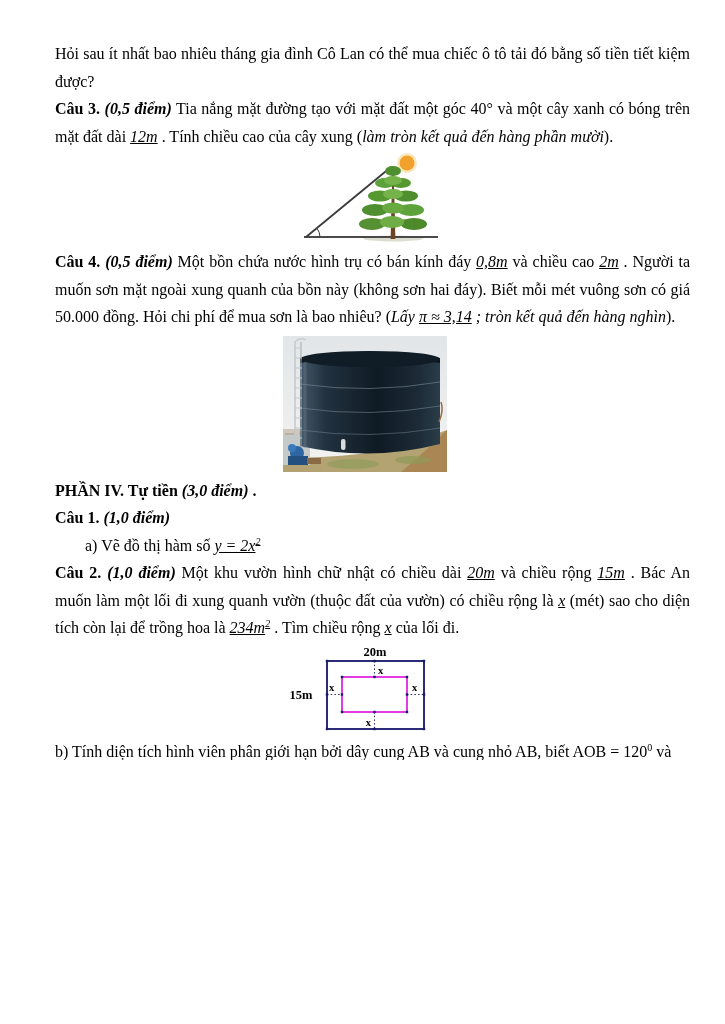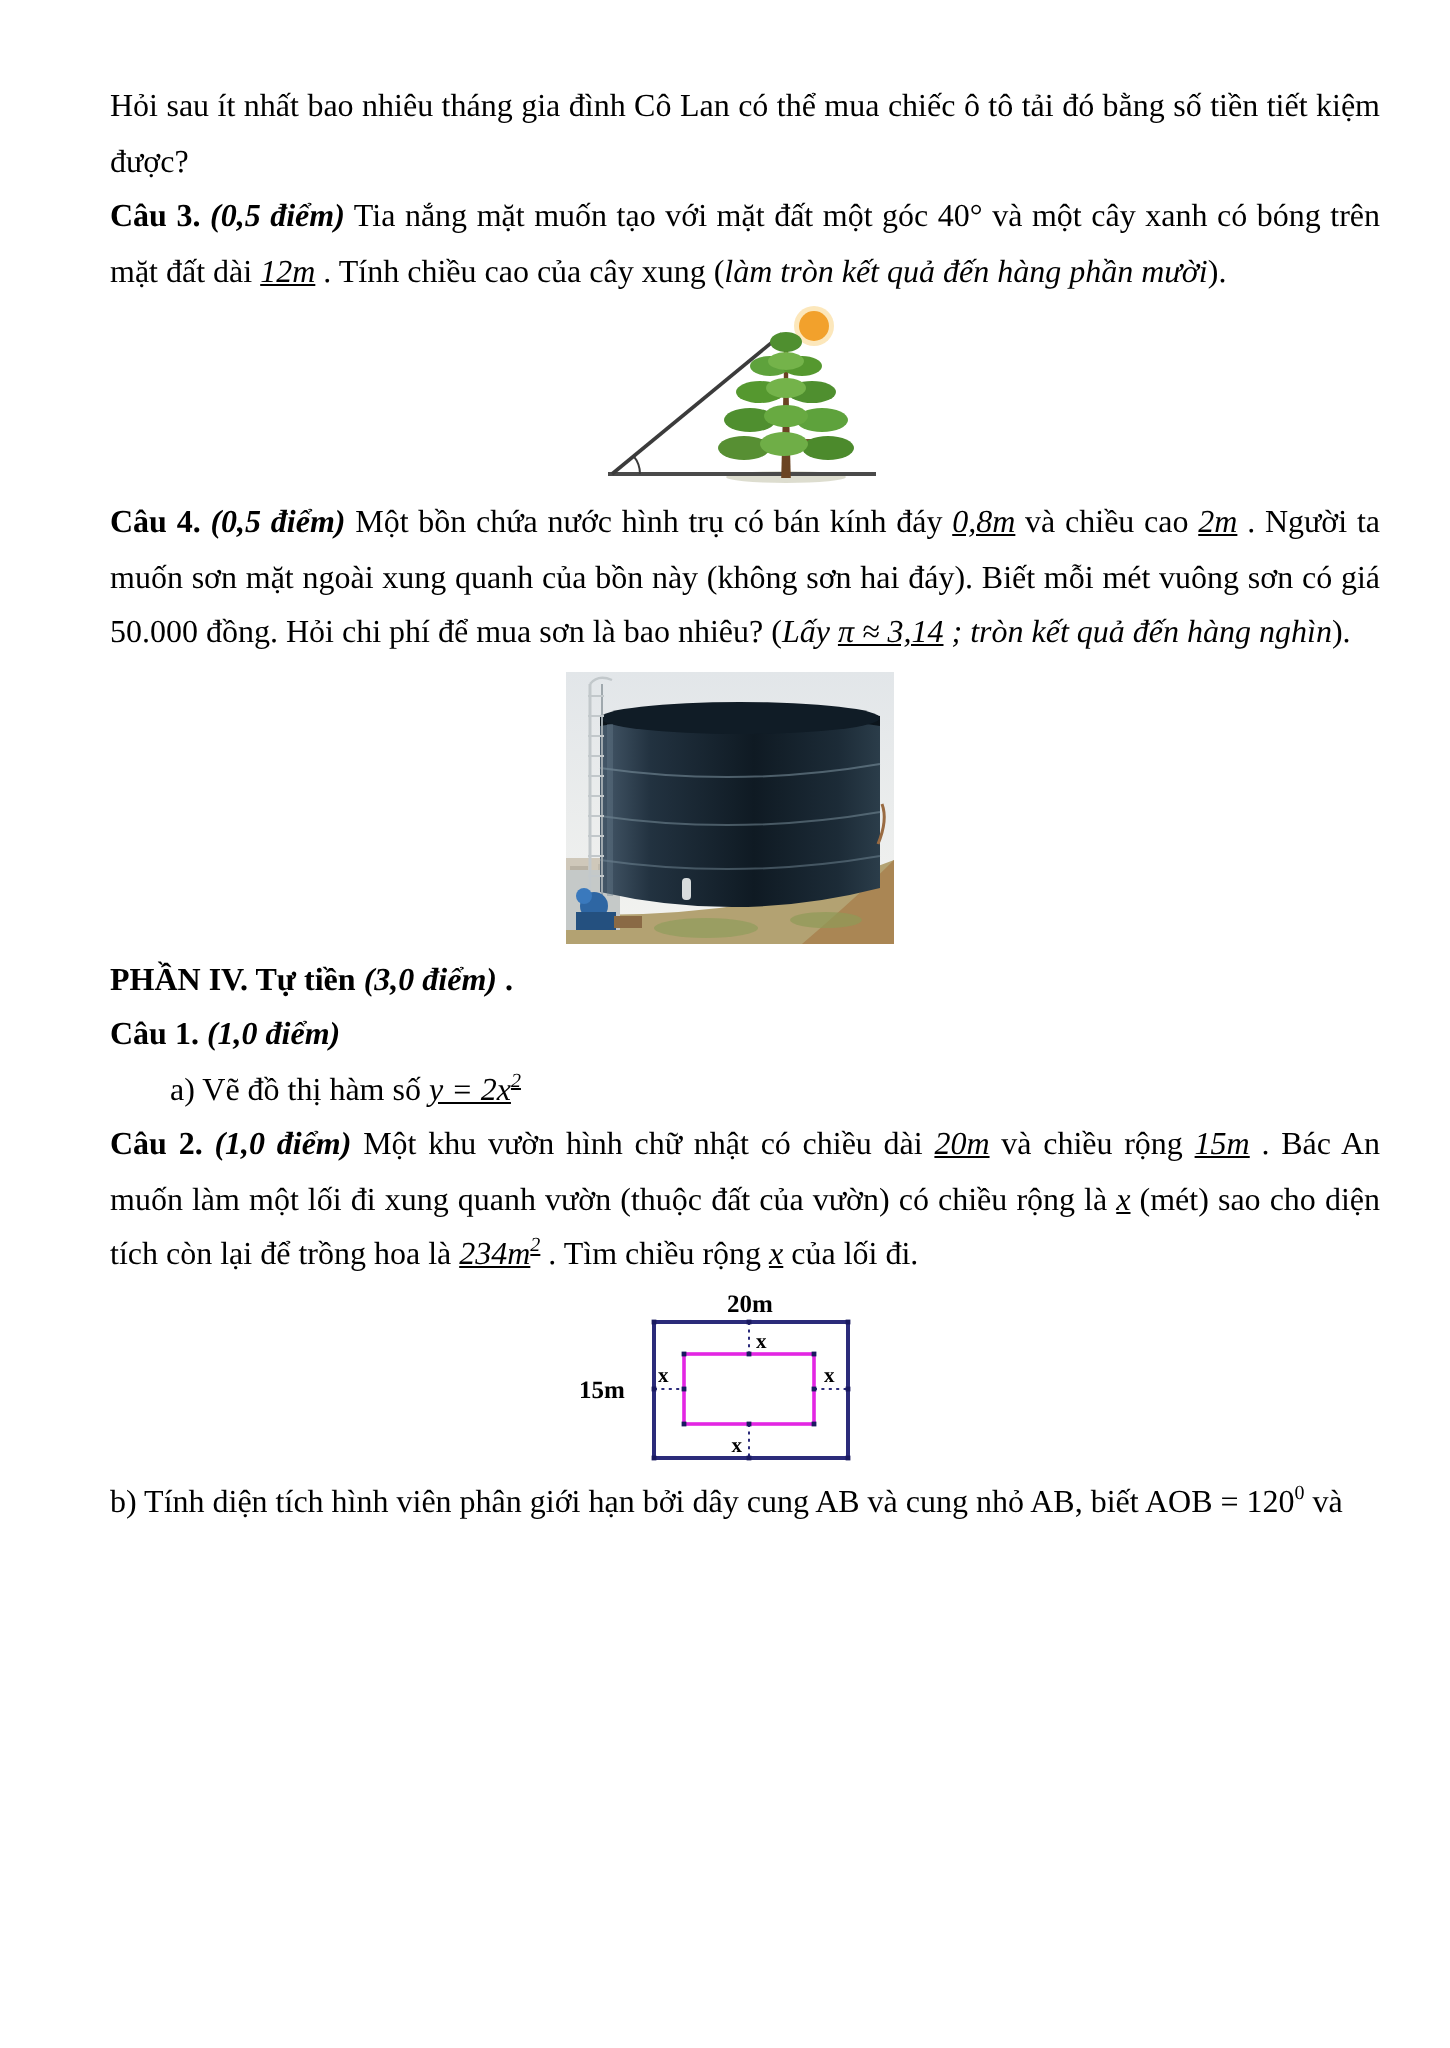--- a/index.html
+++ b/index.html
@@ -24,21 +24,21 @@
   .pagenum{position:absolute;top:962px;left:0;width:725px;text-align:center;font-size:14px;}
   .part-heading{margin-top:5px;}
 </style>
 </head>
 <body>
 
 <div class="page">
 
   <p class="p"><span>Hỏi sau ít nhất bao nhiêu tháng gia đình Cô Lan có thể mua chiếc ô tô tải đó bằng số tiền tiết kiệm được?</span></p>
 
-  <p class="p"><span class="bl">Câu 3.</span><span class="bi"> (0,5 điểm)</span><span> Tia nắng mặt muốn tạo với mặt đất một góc </span><span>40°</span><span> và một cây xanh có bóng trên mặt đất dài </span><span class="mt">12m</span><span> . Tính chiều cao của cây xung (</span><span class="it">làm tròn kết quả đến hàng phần mười</span><span>).</span></p>
+  <p class="p"><span class="bl">Câu 3.</span><span class="bi"> (0,5 điểm)</span><span> Tia nắng mặt đường tạo với mặt đất một góc </span><span>40°</span><span> và một cây xanh có bóng trên mặt đất dài </span><span class="mt">12m</span><span> . Tính chiều cao của cây xung (</span><span class="it">làm tròn kết quả đến hàng phần mười</span><span>).</span></p>
 
   <div class="fig fig-tree">
     <svg width="165" height="92" viewBox="0 0 165 92">
       <ellipse cx="103" cy="85.5" rx="30" ry="3" fill="#cfcfbb" opacity="0.7"></ellipse>
       <circle cx="117" cy="10" r="10" fill="#f6b93d" opacity="0.35"></circle>
       <circle cx="117" cy="10" r="7.5" fill="#f2a12c"></circle>
       <line x1="14" y1="84" x2="148" y2="84" stroke="#4a4a4a" stroke-width="2"></line>
       <line x1="16" y1="84" x2="101" y2="14" stroke="#3b3b3b" stroke-width="1.8"></line>
       <path d="M30 84 A 14 14 0 0 0 26.8 75.1" stroke="#3b3b3b" stroke-width="1" fill="none"></path>
       <path d="M100.6 86 L105.4 86 L104.2 40 L101.8 40 Z" fill="#6b4423"></path>

